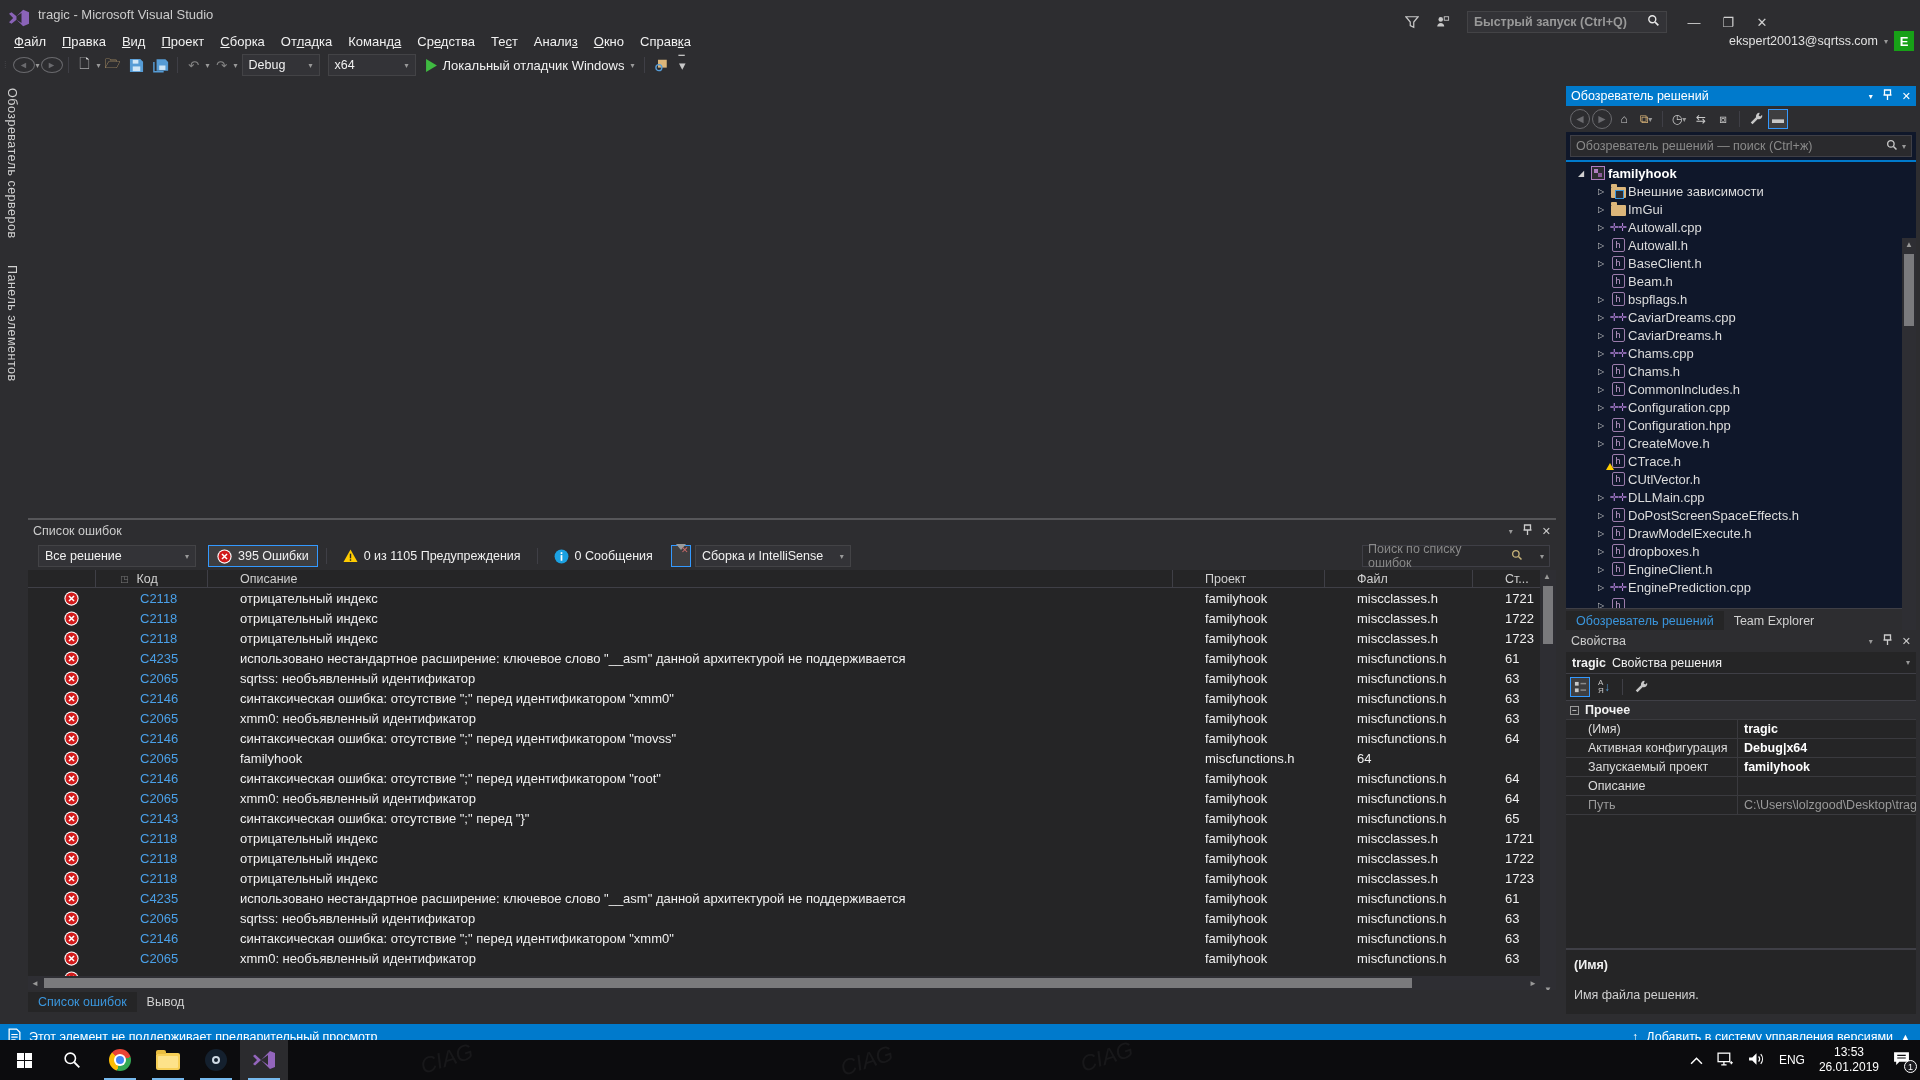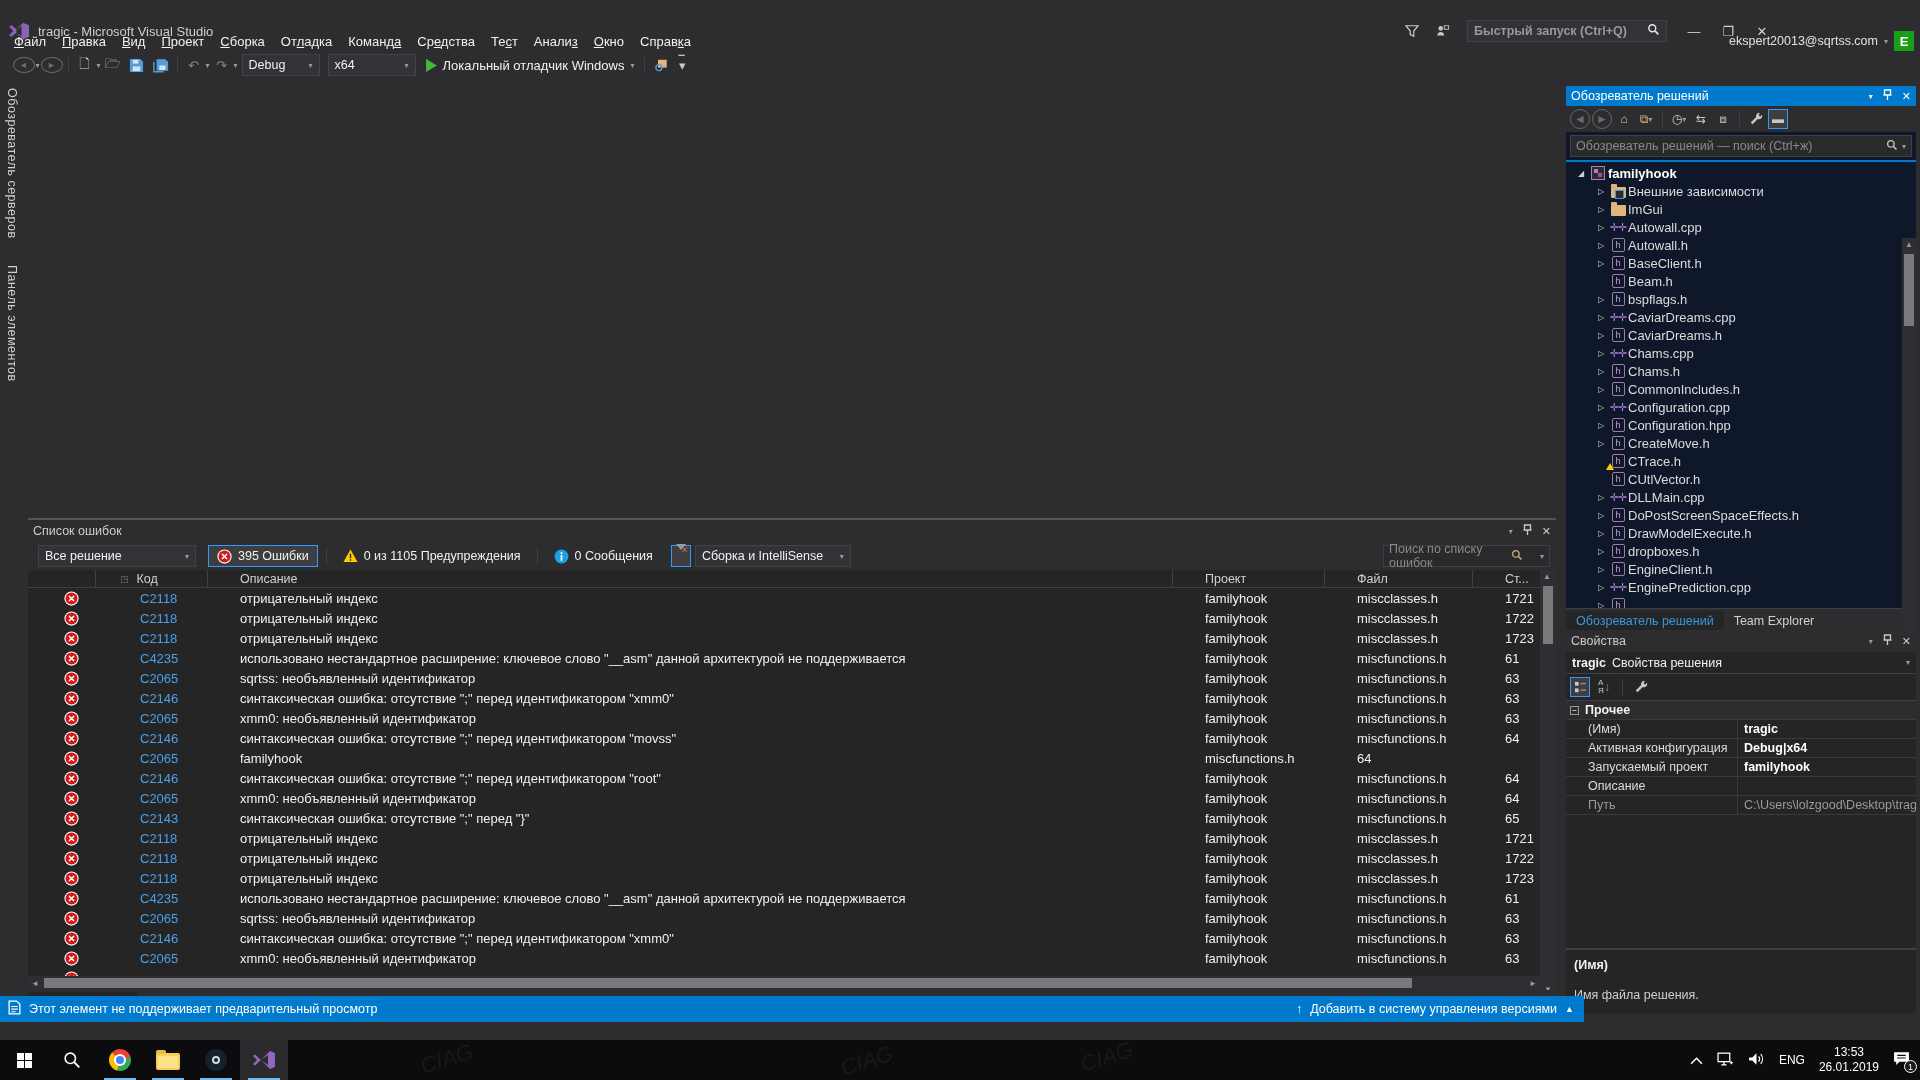--- a/index.html
+++ b/index.html
@@ -1,21 +1,21 @@
 <!DOCTYPE html>
 <html><head>
 <meta charset="utf-8">
 <style>
   * { margin:0; padding:0; box-sizing:border-box; }
   html,body { width:1920px; height:1080px; overflow:hidden; background:#2d2d30;
     font-family:"Liberation Sans","DejaVu Sans",sans-serif; color:#f1f1f1; font-size:13px; }
   #root { position:relative; width:1920px; height:1080px; background:#2d2d30; }
 
   
-  .titlebar { position:absolute; left:0; top:16px; width:1779px; height:30px; display:flex; align-items:center; }
+  .titlebar { position:absolute; left:0; top:7px; width:1779px; height:30px; display:flex; align-items:flex-start; }
   .vs-logo { width:22px; height:22px; margin:0 8px 0 8px; display:flex; align-items:center; justify-content:center; }
   .win-title { color:#cccccc; font-size:13px; }
   .tb-right { position:absolute; right:0; top:0; height:30px; display:flex; align-items:center; }
   .tb-ic { width:30px; height:26px; display:flex; align-items:center; justify-content:center; color:#c8c8c8; }
   .quicklaunch { width:200px; height:22px; background:#333337; border:1px solid #434346; display:flex; align-items:center; padding:0 6px; margin:0 10px;font-weight:bold; }
   .quicklaunch .ph { color:#999; flex:1; font-size:12.5px; }
   .winbtn { width:34px; height:26px; display:flex; align-items:center; justify-content:center; color:#d0d0d0; font-size:13px; }
 
   
   .menubar { position:absolute; left:0; top:30px; width:1920px; height:22px; display:flex; align-items:center; }
@@ -48,21 +48,21 @@
   .bluebar { background:#007acc; color:#ffffff; }
   .searchbox { height:22px; background:#2a2a2d; border:1px solid #3f3f46; display:flex; align-items:center; padding:0 5px; color:#8a8a8a; font-size:12.5px; }
   .searchbox .ph { flex:1; }
 
   
   .error-panel { position:absolute; left:28px; top:518px; width:1528px; height:496px; background:#252526; border-top:2px solid #565659; }
   .error-panel .panel-title { background:#2d2d30; height:22px; }
   .el-toolbar { height:28px; background:#2d2d30; display:flex; align-items:center; padding:0 6px; }
   .el-btn { height:22px; display:flex; align-items:center; gap:6px; padding:0 8px; font-size:12.5px; color:#f1f1f1; }
   .el-btn.toggled { border:1px solid #3399ff; background:#3e3e40; }
-  .el-search { margin-left:auto; width:167px;gap:13px; }
+  .el-search { margin-left:auto; width:188px;gap:13px; }
   .el-grid { display:grid; grid-template-columns:68px 112px 965px 152px 148px auto; align-items:center; }
   .el-headrow { height:18px; background:#252526; border-bottom:1px solid #3f3f46; color:#d0d0d0; font-size:12.5px; }
   .el-headrow > div { height:18px; display:flex; align-items:center; border-right:1px solid #3f3f46; padding-left:32px; }
   .el-headrow .h-code { padding-left:24px; gap:8px; }
   .el-headrow .h-blank { border-right:1px solid #3f3f46; }
   .sorticon { color:#7a7a7a; font-size:9px; }
   .el-rows { height:392px; overflow:hidden; }
   .erow { height:20px; font-size:13px; color:#f1f1f1; }
   .erow > * { padding-left:32px; white-space:nowrap; overflow:hidden; }
   .erow .c-icon { padding-left:36px; display:flex; align-items:center; }
@@ -105,21 +105,21 @@
   .prow .pname { padding-left:22px; color:#dcdcdc; border-right:1px solid #3a3a3e; }
   .prow .pval { font-weight:bold; color:#fff; }
   .prow.muted .pname, .prow.muted .pval { color:#9a9a9a; font-weight:normal; }
   .pcat { height:19px; display:flex; align-items:center; gap:6px; font-weight:bold; font-size:12.5px; padding-left:4px; border-bottom:1px solid #3a3a3e; background:#2d2d30; }
   .minusbox { width:9px; height:9px; border:1px solid #9a9a9a; color:#c8c8c8; font-size:8px; line-height:7px; text-align:center; }
   .props-help { position:absolute; left:0; bottom:4px; width:100%; height:62px; border-top:2px solid #3f3f46; padding:8px; background:#252526; }
   .props-help .ht { font-weight:bold; color:#f1f1f1; font-size:12.5px; }
   .props-help .hd { color:#d0d0d0; font-size:12.5px; margin-top:16px; }
 
   
-  .statusbar { position:absolute; left:0; top:996px; width:1584px; height:26px; background:#007acc; color:#fff; display:flex; align-items:center; font-size:12.5px; }
+  .statusbar { position:absolute; left:0; top:1024px; width:1920px; height:26px; background:#007acc; color:#fff; display:flex; align-items:center; font-size:12.5px; }
   .sb-left { display:flex; align-items:center; gap:8px; margin-left:8px; }
   .sb-right { margin-left:auto; margin-right:10px; display:flex; align-items:center; gap:8px; }
 
   
   .taskbar { position:absolute; left:0; top:1040px; width:1920px; height:40px; background:#0c0c0e; display:flex; align-items:stretch; overflow:hidden; }
   .tk-btn { width:48px; display:flex; align-items:center; justify-content:center; position:relative; }
   .tk-btn.running::after { content:""; position:absolute; bottom:0; left:8px; right:8px; height:2px; background:#76b9ed; }
   .tk-btn.activeapp { background:#2b2b2e; }
   .winlogo { display:grid; grid-template-columns:7px 7px; grid-template-rows:7px 7px; gap:1px; }
   .winlogo span { background:#fff; }

